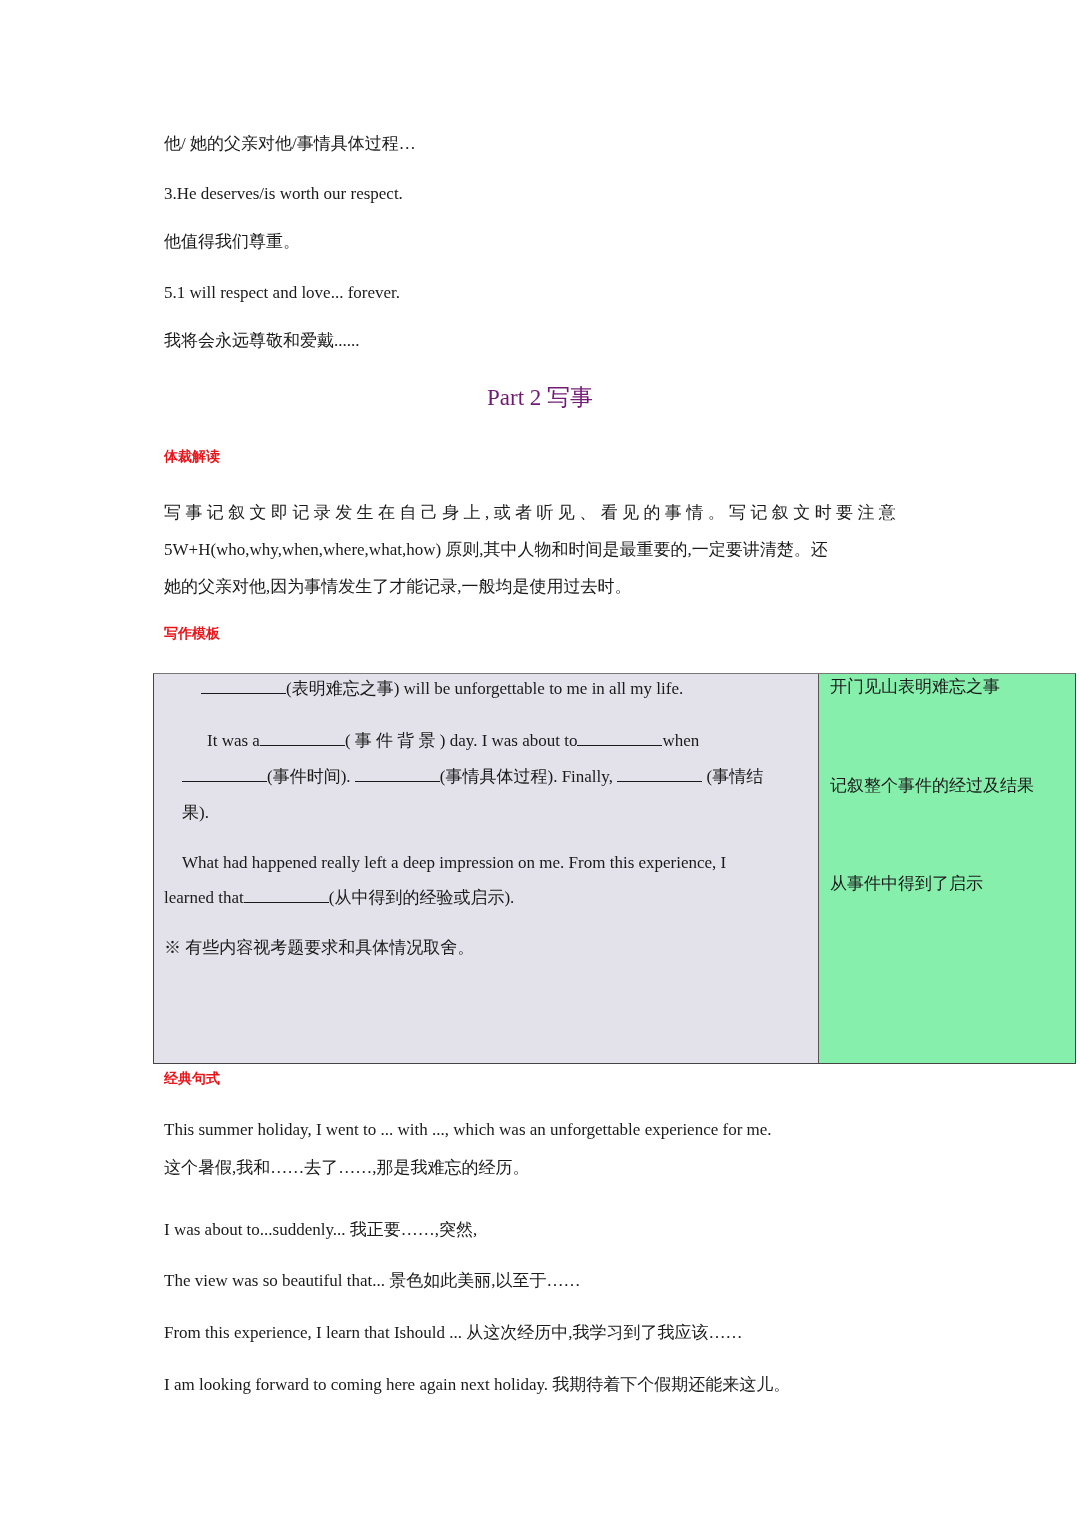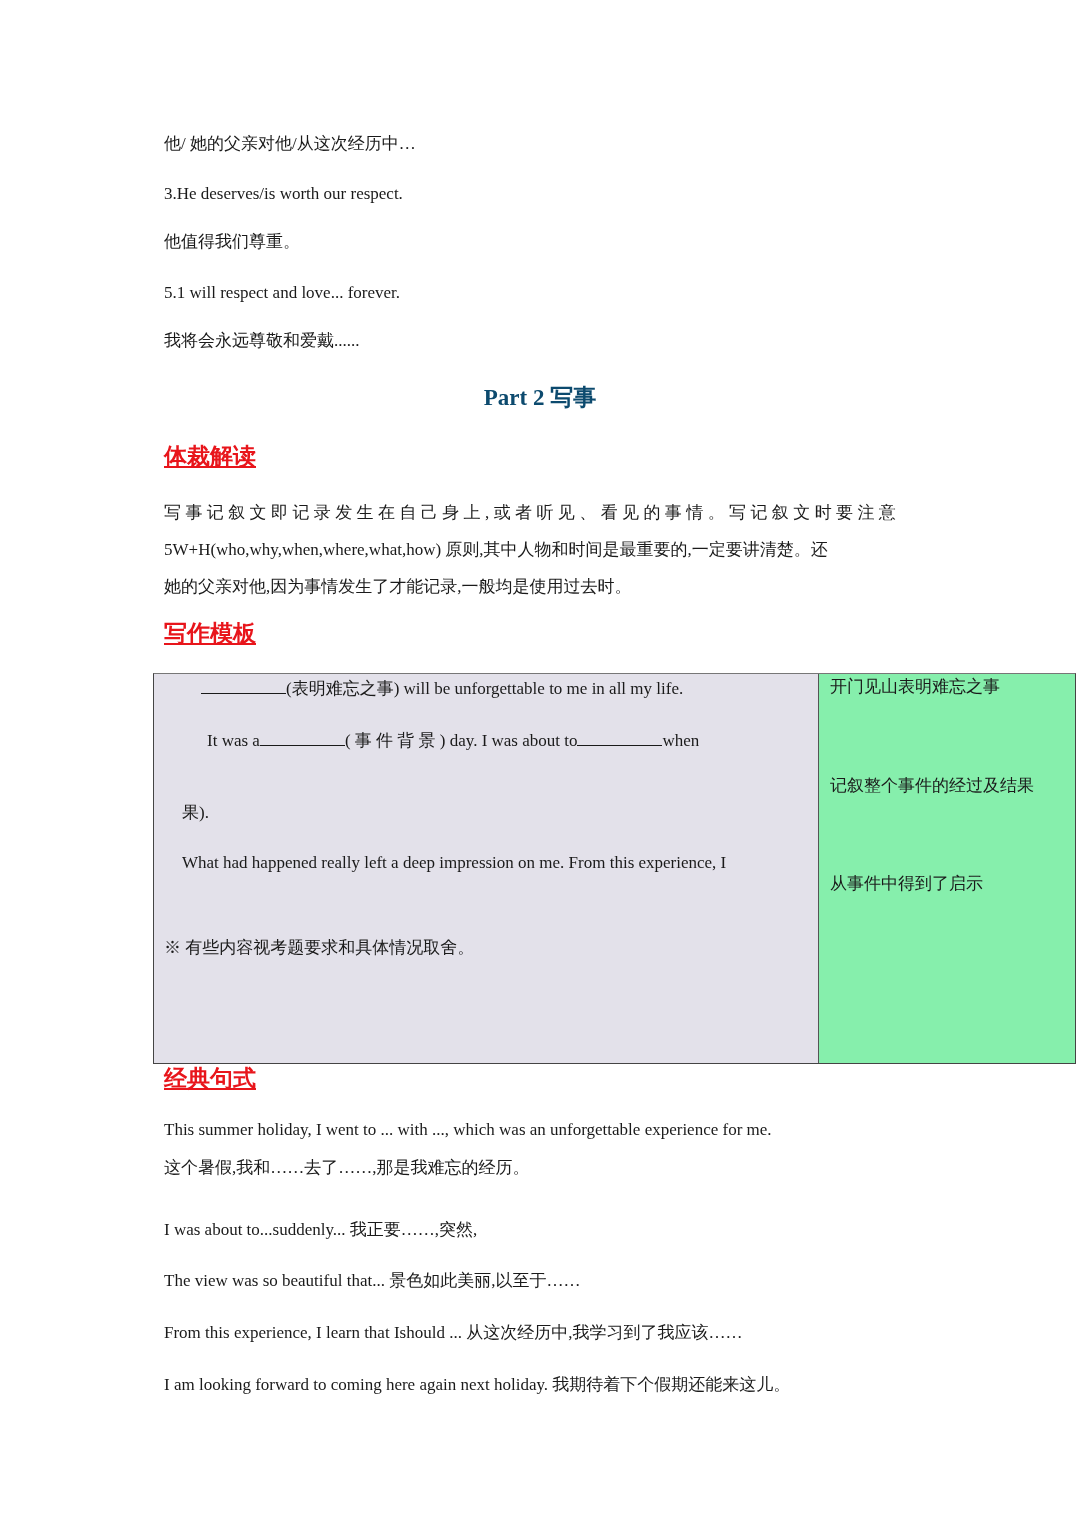--- a/index.html
+++ b/index.html
@@ -22,32 +22,31 @@
       line-height: 22px;
       white-space: nowrap;
     }
     .part-title {
       position: absolute;
       left: 0;
       width: 1080px;
       top: 383px;
       text-align: center;
       font-size: 23px;
-      font-weight: bold;
-      color: #0c4a6e;
+      font-weight: normal;
+      color: #701a75;
       line-height: 30px;
     }
     .section-heading {
       position: absolute;
       left: 164px;
-      font-size: 23px;
+      font-size: 14px;
       color: #e8151b;
       font-weight: bold;
       line-height: 24px;
-      text-decoration: underline;
     }
     .para {
       position: absolute;
       left: 164px;
       width: 752px;
       top: 494px;
       font-size: 17px;
       line-height: 37px;
       text-align: justify;
     }
@@ -95,21 +94,21 @@
       position: absolute;
       left: 10px;
       font-size: 17px;
       line-height: 22px;
       white-space: nowrap;
     }
   </style>
 </head>
 <body>
 
-<div class="line" style="top:133px;">他/  她的父亲对他/从这次经历中…</div>
+<div class="line" style="top:133px;">他/  她的父亲对他/事情具体过程…</div>
 <div class="line" style="top:183px;">3.He deserves/is worth our respect.</div>
 <div class="line" style="top:231px;text-align:center;">他值得我们尊重。</div>
 <div class="line" style="top:282px;">5.1 will respect and love... forever.</div>
 <div class="line" style="top:330px;">我将会永远尊敬和爱戴......</div>
 
 <div class="part-title">Part 2  写事</div>
 
 <div class="section-heading" style="top:445px;">体裁解读</div>
 <div class="para">
   <span class="l1">写事记叙文即记录发生在自己身上,或者听见、看见的事情。写记叙文时要注意</span>
@@ -120,22 +119,31 @@
 <div class="section-heading" style="top:622px;">写作模板</div>
 
 <div class="template-table">
   <div class="cell-left">
     <div class="tl" style="left:47px; top:3px;">
       <span class="blank" style="width:85px;"></span><span>(表明难忘之事) will be unforgettable to me in all my life.</span>
     </div>
     <div class="tl" style="left:53px; top:55px;">
       <span>It  was  a</span><span class="blank" style="width:85px;"></span><span>(   事 件 背 景    )  day.  I  was  about  to</span><span class="blank" style="width:85px;"></span><span>when</span>
     </div>
+    <div class="tl" style="left:28px; top:91px;">
+      <span class="blank" style="width:85px;"></span><span>(事件时间).</span>
+      <span class="blank" style="width:85px;"></span><span>(事情具体过程). Finally,</span>
+      <span class="blank" style="width:85px;"></span>
+      <span>(事情结</span>
+    </div>
     <div class="tl" style="left:28px; top:128px;">果).</div>
     <div class="tl" style="left:28px; top:178px;">What had happened really left a deep impression on me. From this experience, I</div>
+    <div class="tl" style="left:10px; top:212px;">
+      <span>learned that</span><span class="blank" style="width:85px;"></span><span>(从中得到的经验或启示).</span>
+    </div>
     <div class="note" style="top:263px;">※  有些内容视考题要求和具体情况取舍。</div>
   </div>
   <div class="cell-right">
     <div class="tl" style="left:11px; top:2px;">开门见山表明难忘之事</div>
     <div class="tl" style="left:11px; top:101px;">记叙整个事件的经过及结果</div>
     <div class="tl" style="left:11px; top:199px;">从事件中得到了启示</div>
   </div>
 </div>
 
 <div class="section-heading" style="top:1067px;">经典句式</div>

